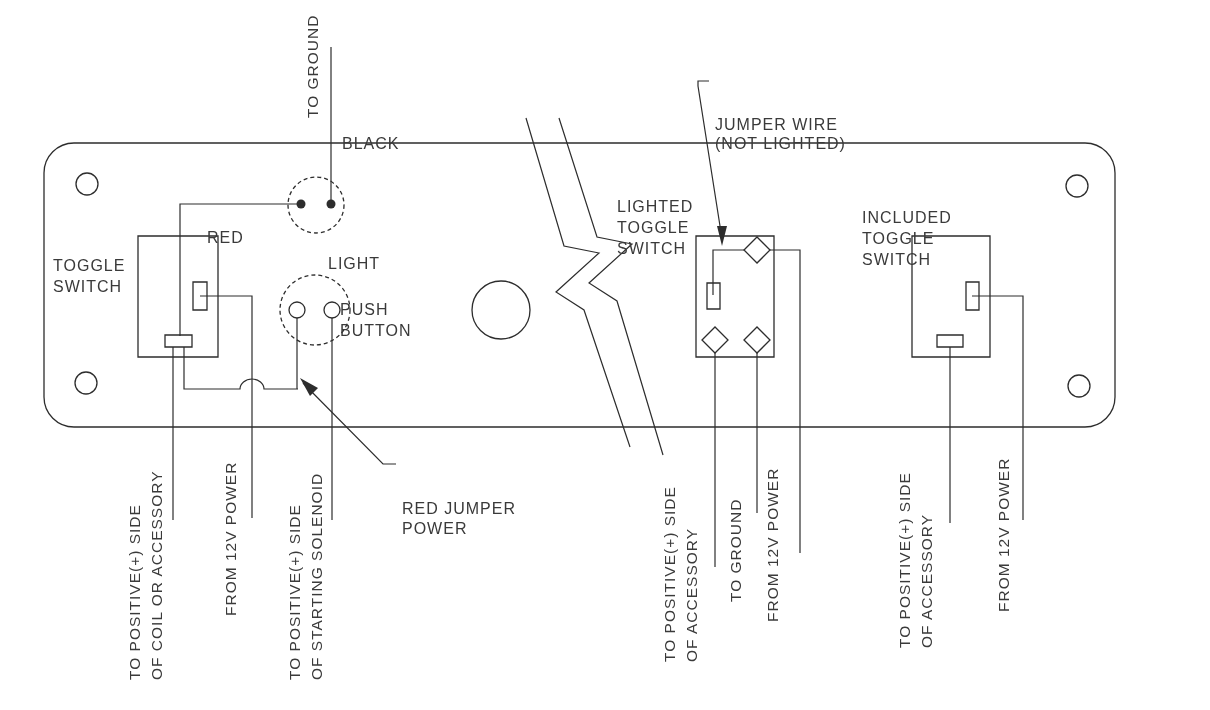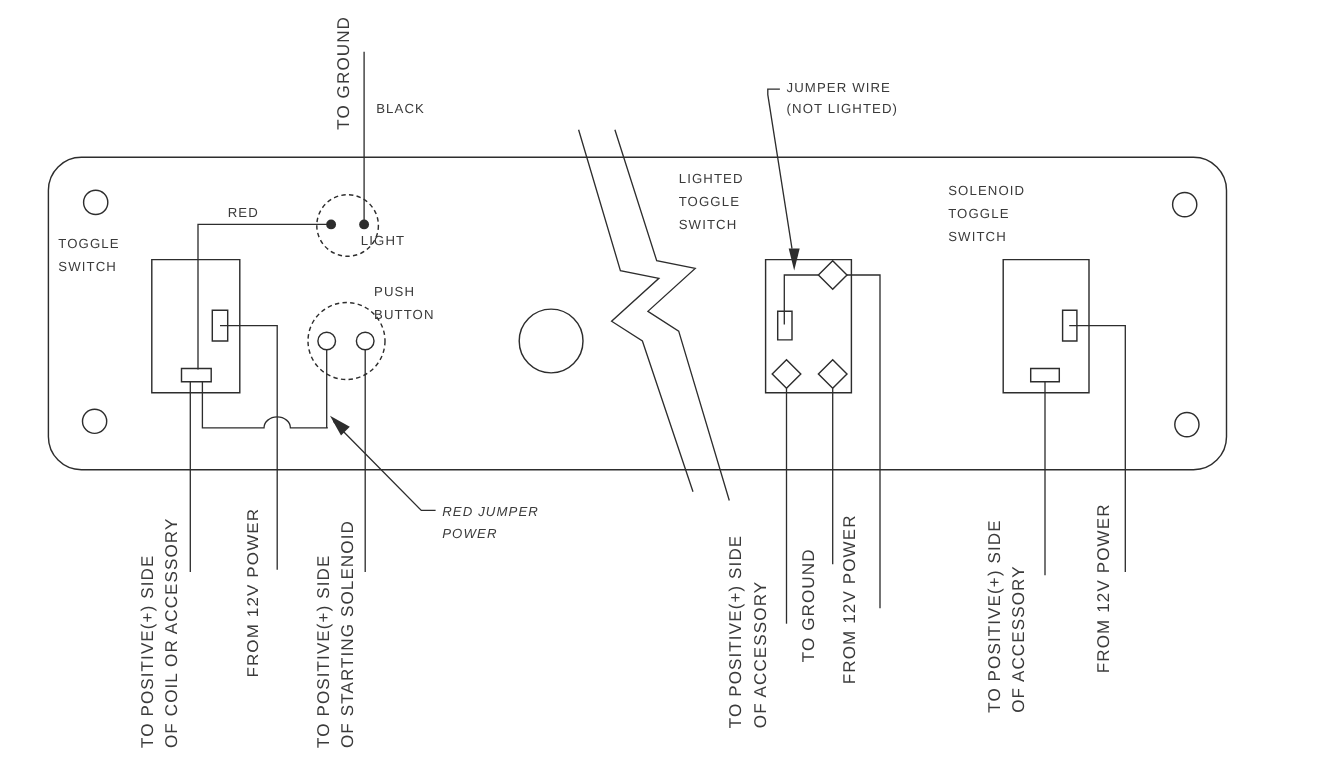--- a/index.html
+++ b/index.html
@@ -9,21 +9,21 @@
     font-family:"Liberation Sans", sans-serif; overflow:hidden;
   }
   #linework { position:absolute; left:0; top:0; }
   #linework * { vector-effect:non-scaling-stroke; }
   .stroke { fill:none; stroke:var(--line); stroke-width:1.3; }
   .wire   { fill:none; stroke:var(--line); stroke-width:1.2; }
   .dashed { stroke-dasharray:4 3; }
   .solidfill { fill:var(--line); stroke:none; }
   .lbl {
     position:absolute; color:var(--text);
-    font-size:12px; line-height:21px; letter-spacing:1px; white-space:nowrap;
+    font-size:16px; line-height:21px; letter-spacing:1px; white-space:nowrap;margin-top:44px;
   }
   .vlbl {
     position:absolute; color:var(--text);
     font-size:15.5px; line-height:22px; letter-spacing:1px; white-space:nowrap;
     transform:rotate(-90deg); transform-origin:0 0;
   }
 </style>
 </head>
 <body>
 
@@ -122,29 +122,29 @@
   <div class="lbl" style="left:340px; top:255px;">
     <div>PUSH</div>
     <div>BUTTON</div>
   </div>
   <div class="lbl" style="left:617px; top:152px;">
     <div>LIGHTED</div>
     <div>TOGGLE</div>
     <div>SWITCH</div>
   </div>
   <div class="lbl" style="left:862px; top:163px;">
-    <div>SOLENOID</div>
+    <div>INCLUDED</div>
     <div>TOGGLE</div>
     <div>SWITCH</div>
   </div>
   <div class="lbl" style="left:715px; top:71px; line-height:19px;">
     <div>JUMPER WIRE</div>
     <div>(NOT LIGHTED)</div>
   </div>
-  <div class="lbl" style="left:402px; top:455px; line-height:20px;font-style:italic;">
+  <div class="lbl" style="left:402px; top:455px; line-height:20px;">
     <div>RED JUMPER</div>
     <div>POWER</div>
   </div>
 
   <div class="vlbl" style="left:302px; top:118px;">TO GROUND</div>
 
   <div class="vlbl" style="left:124px; top:680px;">
     <div>TO POSITIVE(+) SIDE</div>
     <div>OF COIL OR ACCESSORY</div>
   </div>

